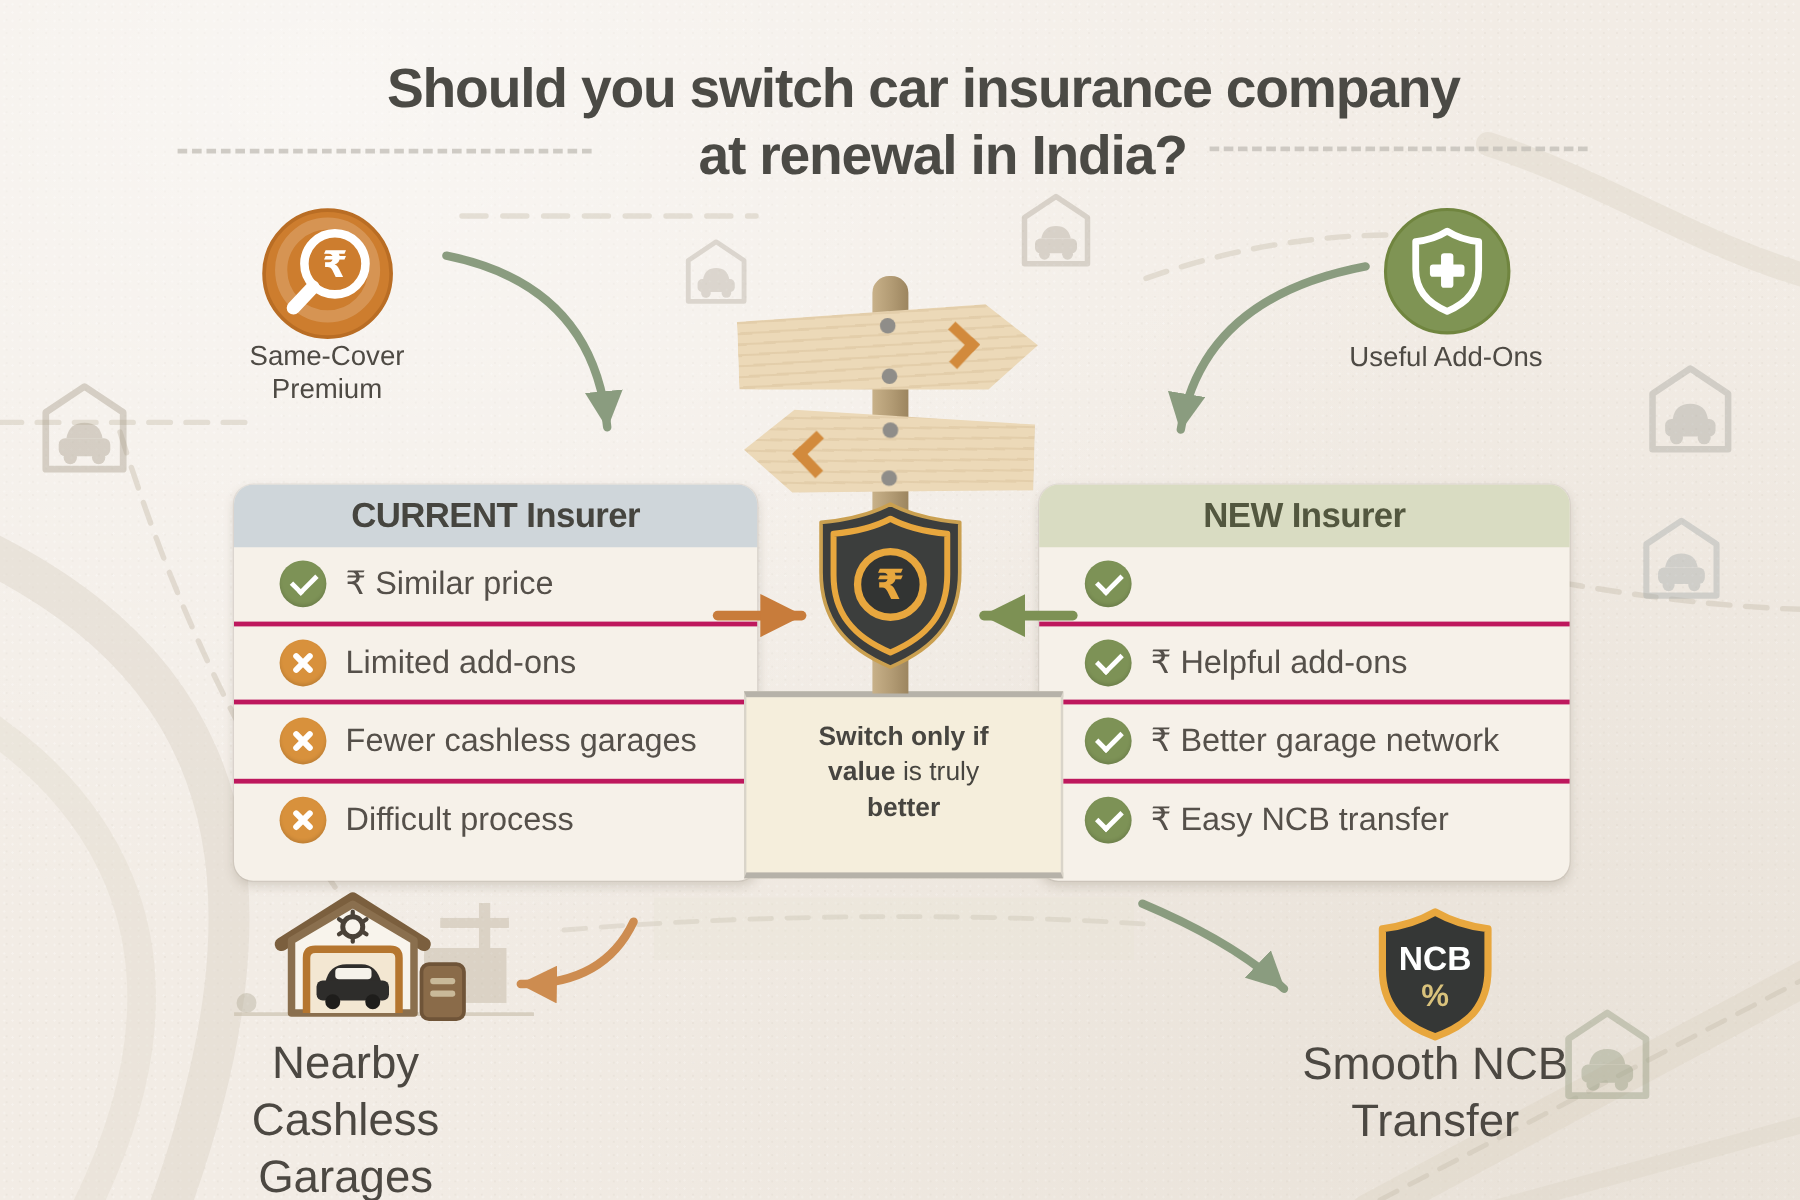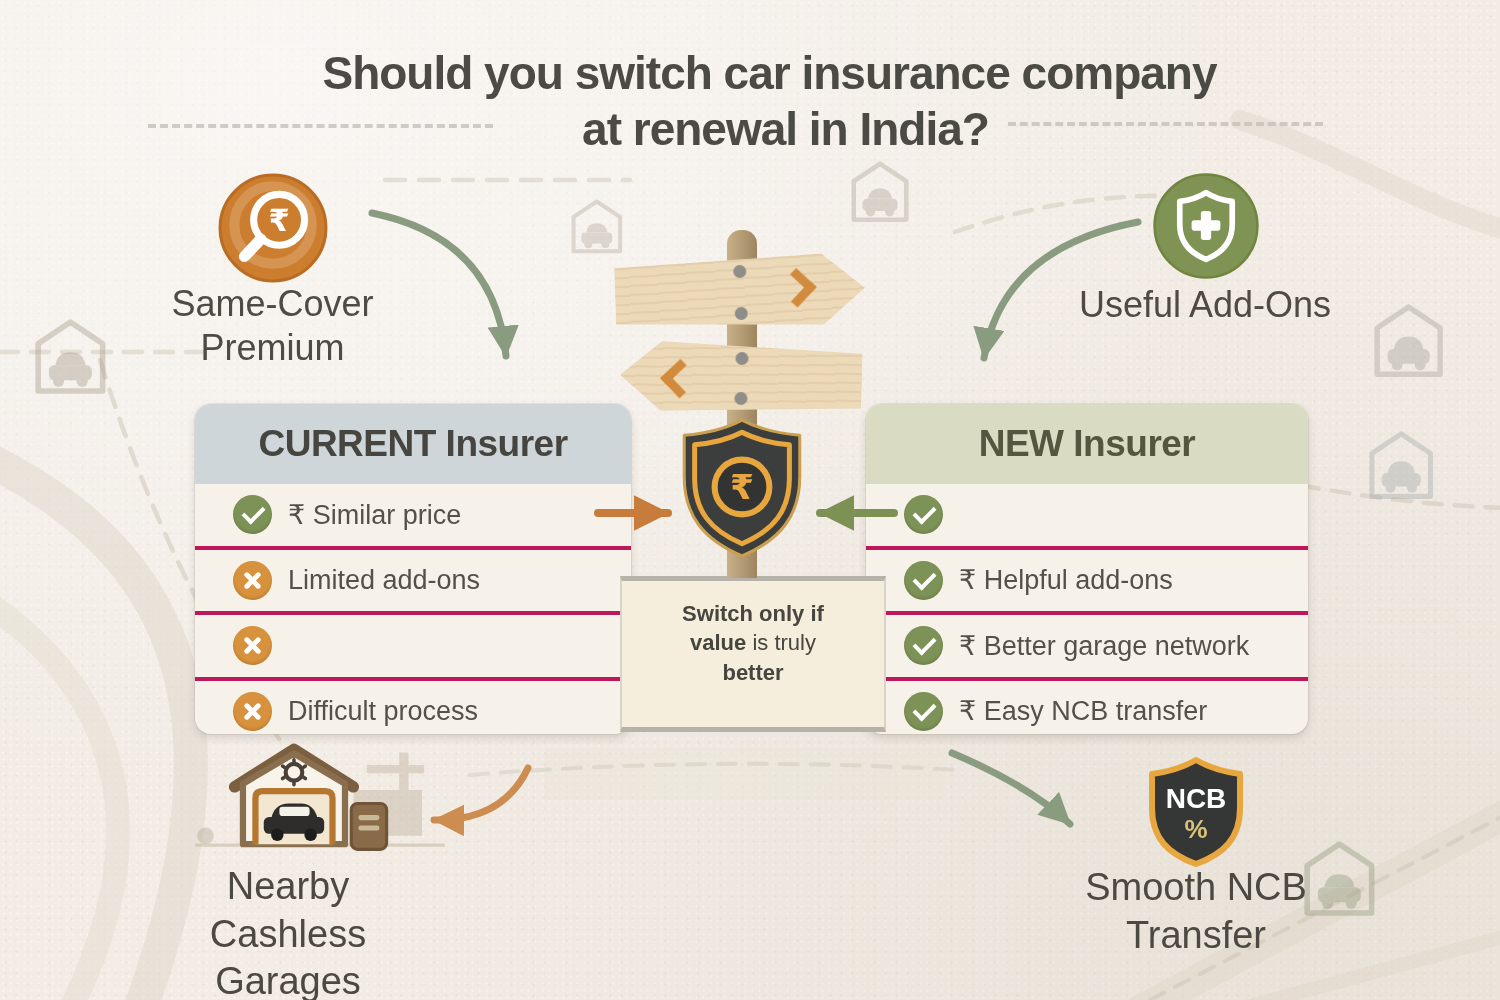--- a/index.html
+++ b/index.html
@@ -17,30 +17,30 @@
   }
   .abs{position:absolute;}
   
   .title{left:0;width:100%;text-align:center;font-weight:bold;color:#4b4a45;
          font-size:46px;letter-spacing:-1px;line-height:1.1;}
   .t1{top:48px;} .t2{top:104px;margin-left:16px;}
   .dash{height:0;border-top:4px dashed #c5c1ba;opacity:.8;}
   .dash.l{top:124px;left:148px;width:345px;}
   .dash.r{top:122px;left:1008px;width:315px;}
   
-  .feat-label{font-size:36px;color:#4e4a44;text-align:center;line-height:1.22;}
+  .feat-label{font-size:23px;color:#4e4a44;text-align:center;line-height:1.22;}
   .lbl-premium{left:160px;top:282px;width:225px;}
   .lbl-addons{left:1030px;top:283px;width:350px;}
   
   .card{border-radius:16px;background:#f6f1e9;
         box-shadow:0 4px 9px rgba(95,85,65,.20), 0 0 0 1px rgba(120,110,95,.10);}
   .card.current{left:195px;top:404px;width:436px;height:330px;}
   .card.new{left:866px;top:404px;width:442px;height:330px;}
-  .card-header{height:80px;border-radius:16px 16px 0 0;display:flex;align-items:center;
-        justify-content:center;font-size:37px;font-weight:bold;letter-spacing:-.5px;}
+  .card-header{height:52px;border-radius:16px 16px 0 0;display:flex;align-items:center;
+        justify-content:center;font-size:29px;font-weight:bold;letter-spacing:-.5px;}
   .card.current .card-header{background:#cfd6da;color:#46453f;}
   .card.new .card-header{background:#d9dcc2;color:#53573f;}
   .card-body{display:flex;flex-direction:column;height:258px;}
   .row{flex:1;display:flex;align-items:center;padding-left:38px;gap:16px;}
   .row:not(:last-child){border-bottom:4px solid #be185d;}
   .row-text{font-size:27px;color:#55504a;}
   .mark{position:relative;width:39px;height:39px;border-radius:50%;flex:0 0 39px;
         box-shadow:inset 0 -2px 3px rgba(0,0,0,.12);}
   .mark[data-icon="check"]{background:#7d9256;}
   .mark[data-icon="cross"]{background:#d8913c;}
@@ -153,20 +153,21 @@
       <div class="row">
         <span class="mark" data-icon="check"></span>
         <span class="row-text">₹ Similar price</span>
       </div>
       <div class="row">
         <span class="mark" data-icon="cross"></span>
         <span class="row-text">Limited add-ons</span>
       </div>
       <div class="row">
         <span class="mark" data-icon="cross"></span>
+        <span class="row-text">Fewer cashless garages</span>
       </div>
       <div class="row">
         <span class="mark" data-icon="cross"></span>
         <span class="row-text">Difficult process</span>
       </div>
     </div>
   </div>
 
   <div class="abs card new">
     <div class="card-header">NEW Insurer</div>

